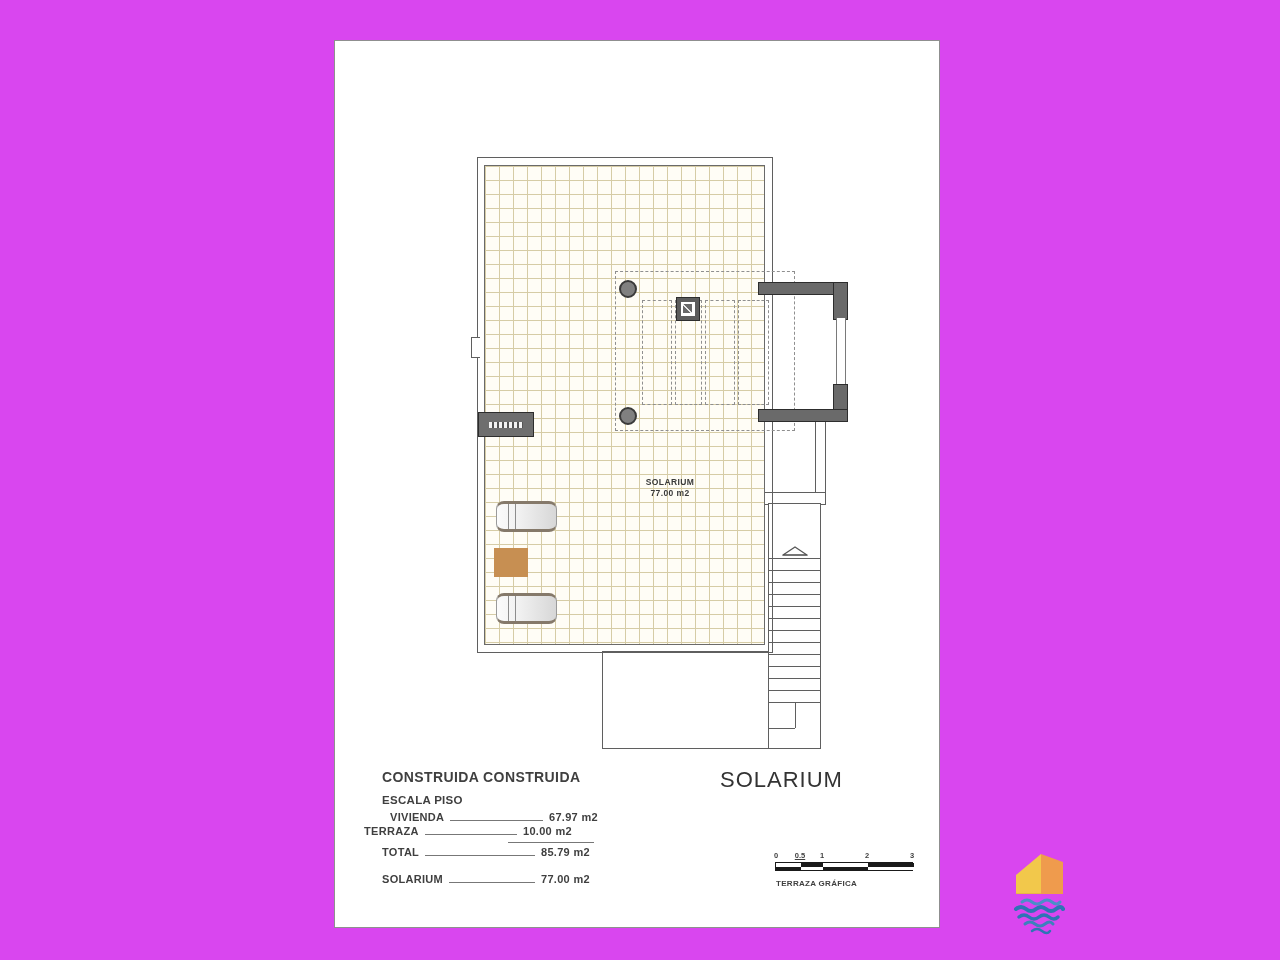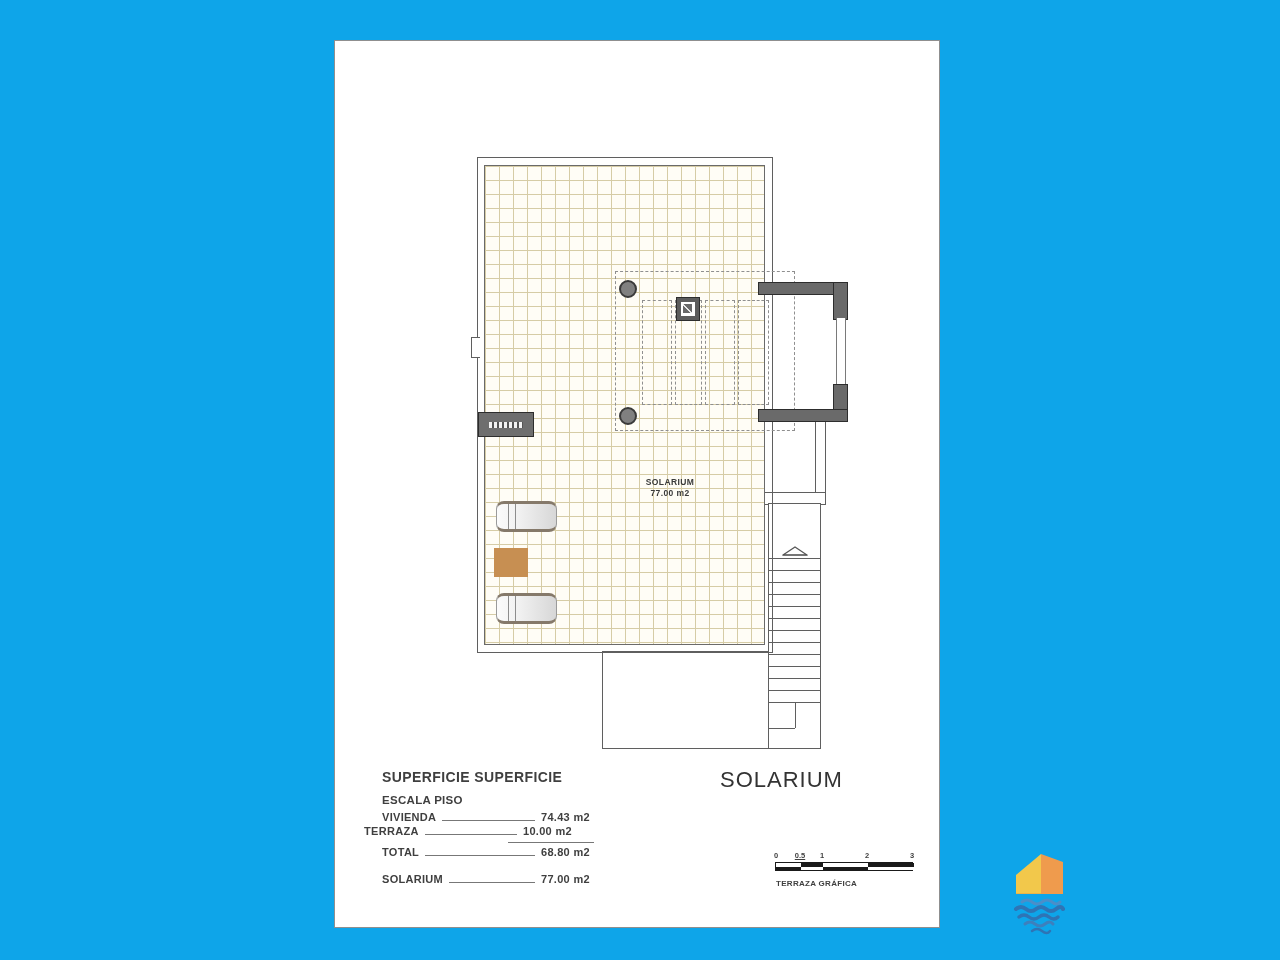--- a/index.html
+++ b/index.html
@@ -1,16 +1,16 @@
 <!DOCTYPE html>
 <html><head>
 <meta charset="utf-8">
 <style>
   html,body{margin:0;padding:0;background:#fff;}
-  #screen{position:relative;width:1280px;height:960px;background:#0ea5e9;overflow:hidden;
+  #screen{position:relative;width:1280px;height:960px;background:#d946ef;overflow:hidden;
           font-family:"Liberation Sans",sans-serif;color:#3f3f3f;}
   .abs{position:absolute;}
 
   
   .frame{left:334px;top:40px;width:604px;height:886px;border:1px solid #8f8f8f;background:#fff;}
 
   
   .outline{border:1px solid #5f5f5f;background:transparent;}
   .whitebox{background:#ffffff;border:1px solid #5f5f5f;}
   .tiles{left:484px;top:165px;width:279px;height:478px;border:1px solid #6a6a6a;
@@ -124,38 +124,38 @@
   <div class="abs lounger" style="left:496px;top:593px;">
     <div class="fold" style="left:11px;"></div>
     <div class="fold" style="left:18px;"></div>
   </div>
 
   <div class="abs room-label">
     <div>SOLARIUM</div>
     <div>77.00 m2</div>
   </div>
 
-  <div class="abs sum-title">SUPERFICIE SUPERFICIE</div>
+  <div class="abs sum-title">CONSTRUIDA CONSTRUIDA</div>
   <div class="abs sum-sub">ESCALA PISO</div>
 
-  <div class="abs sumrow" style="left:382px;top:811px;">
+  <div class="abs sumrow" style="left:390px;top:811px;">
     <span>VIVIENDA</span>
     <span class="lead"></span>
-    <span class="val">74.43 m2</span>
+    <span class="val">67.97 m2</span>
   </div>
   <div class="abs sumrow" style="left:364px;top:825px;">
     <span>TERRAZA</span>
     <span class="lead"></span>
     <span class="val">10.00 m2</span>
   </div>
   <div class="abs sumline"></div>
   <div class="abs sumrow" style="left:382px;top:846px;">
     <span>TOTAL</span>
     <span class="lead"></span>
-    <span class="val">68.80 m2</span>
+    <span class="val">85.79 m2</span>
   </div>
   <div class="abs sumrow" style="left:382px;top:873px;">
     <span>SOLARIUM</span>
     <span class="lead"></span>
     <span class="val">77.00 m2</span>
   </div>
 
   <div class="abs big-title">SOLARIUM</div>
 
   <div class="abs tick" style="left:776px;">0</div>

